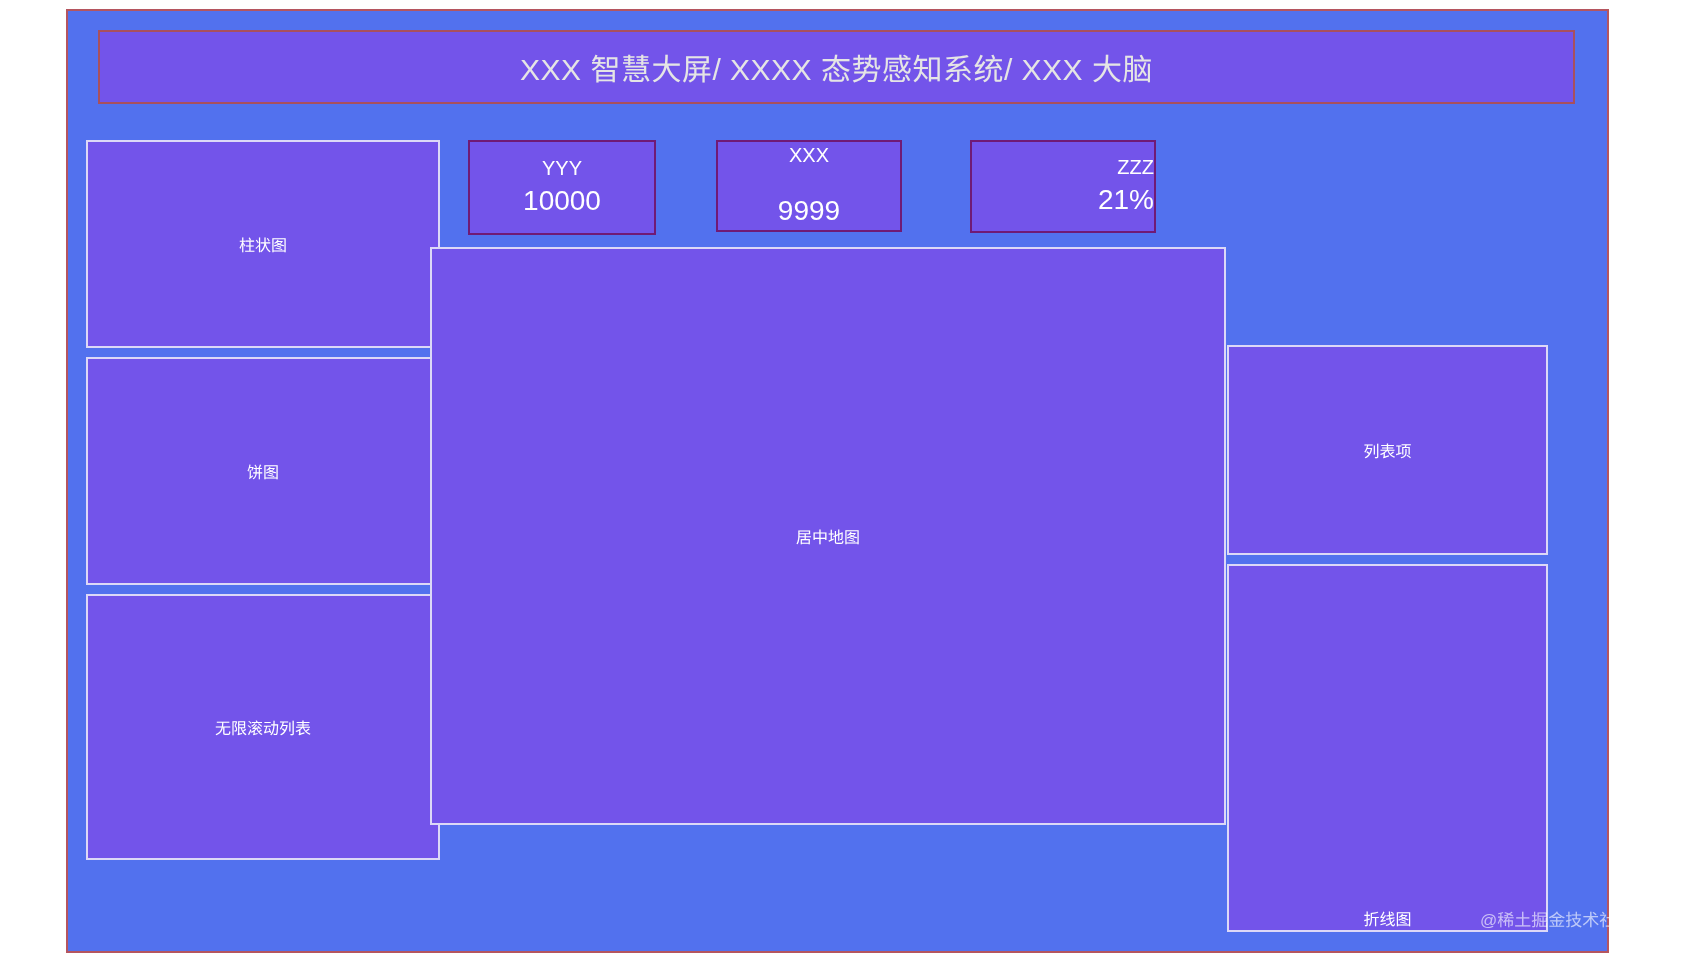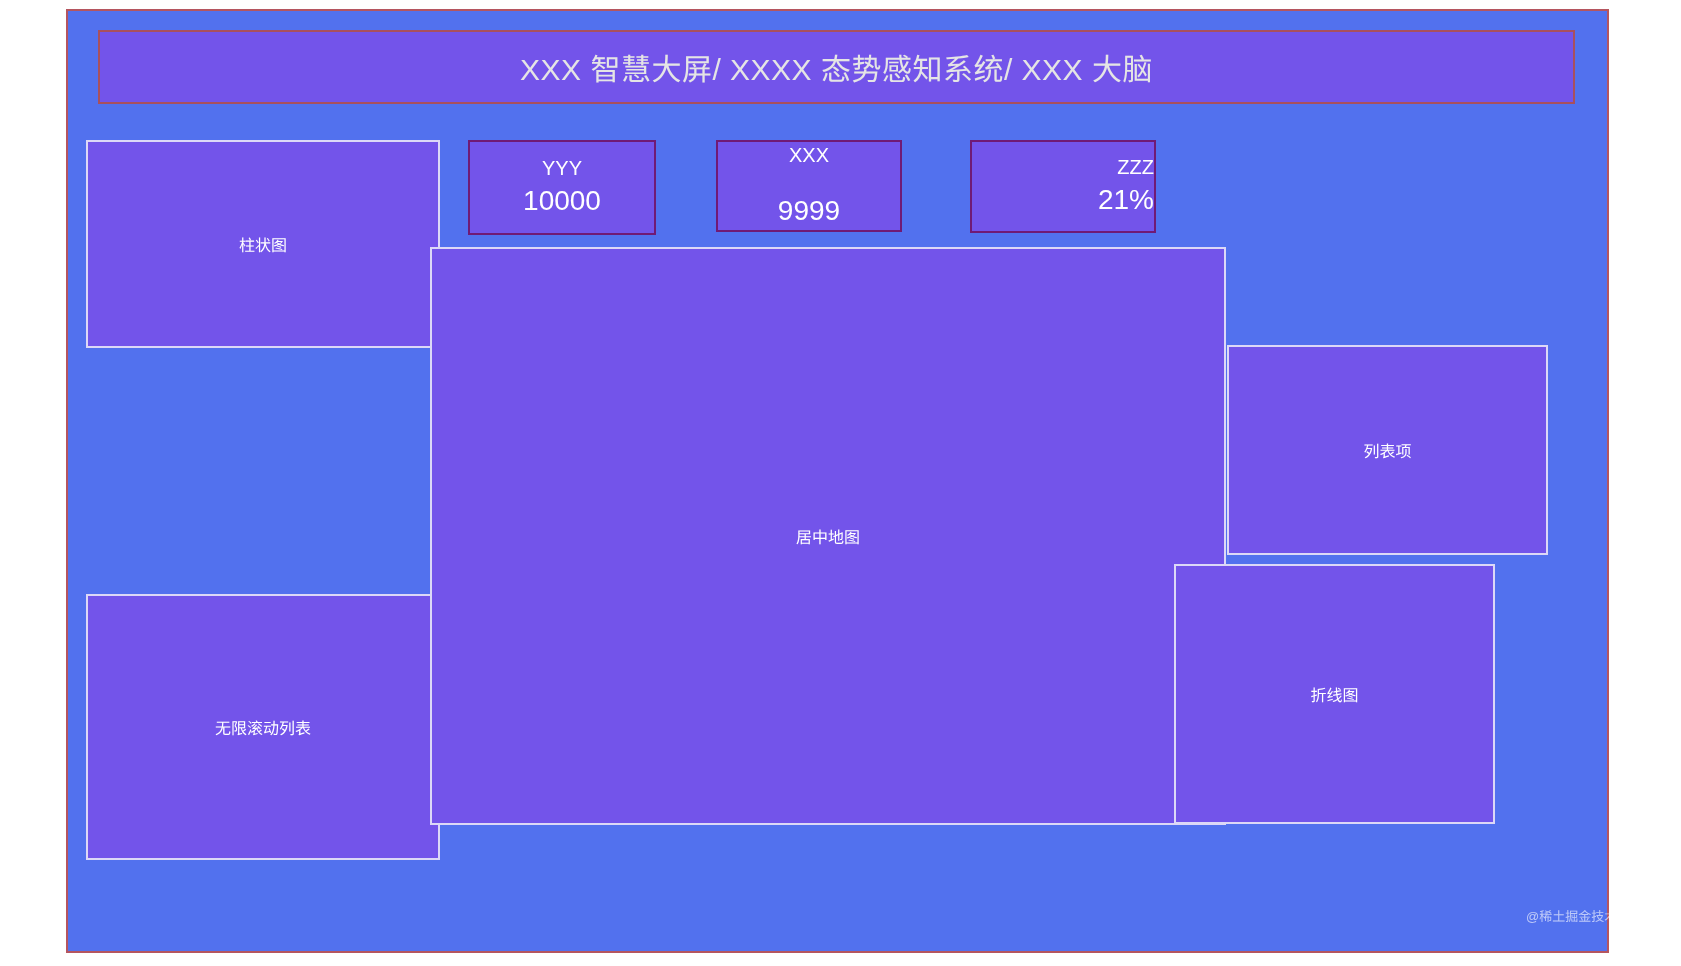--- a/index.html
+++ b/index.html
@@ -110,49 +110,51 @@
     top: 236px;
     width: 796px;
     height: 578px;
     align-items: center;
     justify-content: center;
   }
 
   
   #panel-rose  { left: 1159px; top: 125px; width: 322px; height: 201px; }
   #panel-list  { left: 1159px; top: 334px; width: 321px; height: 210px; }
-  #panel-line  { left: 1106px; top: 553px; width: 321px; height: 260px; }
+  #panel-line  { left: 1159px; top: 553px; width: 321px; height: 368px; align-items: flex-end; }
 
   
   #watermark {
     position: absolute;
     left: 1480px;
     top: 906px;
-    font-size: 13px;
+    font-size: 17px;
     color: rgba(255,255,255,0.62);
     white-space: nowrap;
     pointer-events: none;
-    margin-left: 46px;
   }
 </style>
 </head>
 <body>
 
 <div id="screen">
 
   <div id="board">
 
     <div id="header-card">
       <div id="header-title">XXX 智慧大屏/ XXXX 态势感知系统/ XXX 大脑</div>
     </div>
 
     <div class="panel" id="panel-bar">
       <span class="panel-label">柱状图</span>
     </div>
 
+    <div class="panel" id="panel-pie">
+      <span class="panel-label">饼图</span>
+    </div>
 
     <div class="panel" id="panel-scroll">
       <span class="panel-label">无限滚动列表</span>
     </div>
 
     <div class="stat-card" id="stat-yyy">
       <span class="stat-title">YYY</span>
       <span class="stat-value">10000</span>
     </div>
 

